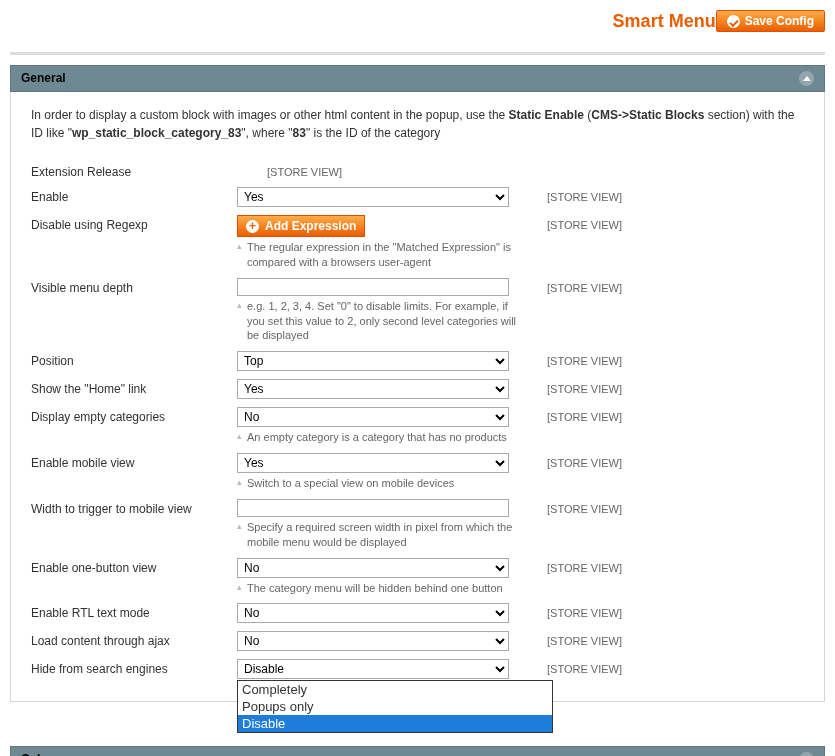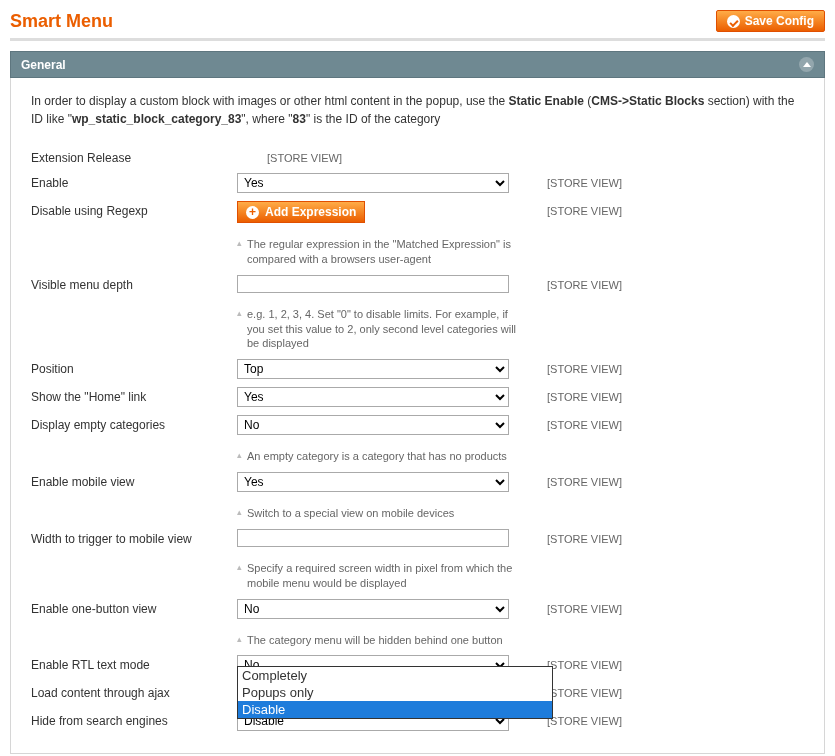--- a/index.html
+++ b/index.html
@@ -1,37 +1,37 @@
 <!DOCTYPE html>
 <html><head>
 <meta charset="utf-8">
 <style>
 * { box-sizing: border-box; margin: 0; padding: 0; }
 body { font-family: Arial, Helvetica, sans-serif; font-size: 12px; color: #333; background: #fff; }
 .page { width: 835px; padding: 10px; }
-.header { display: flex; justify-content: space-between; align-items: center; padding-bottom: 6px; border-bottom: 3px solid #ddd; margin-bottom: 10px; }
+.header { display: flex; justify-content: flex-end; align-items: center; padding-bottom: 20px; border-bottom: 3px solid #ddd; margin-bottom: 10px; }
 .title { color: #eb5e00; font-size: 18px; font-weight: bold; }
 .save-btn { background: linear-gradient(#ffac47, #eb5e00); color: #fff; border: 1px solid #e04f00; padding: 3px 10px; font-size: 12px; font-weight: bold; cursor: pointer; display: flex; align-items: center; gap: 5px; border-radius: 2px; }
 .save-btn .ico { display:inline-block; width:13px; height:13px; border-radius:50%; background:#fff; position:relative; }
 .save-btn .ico::after { content:""; position:absolute; left:3px; top:5px; width:6px; height:3px; border-left:2px solid #eb5e00; border-bottom:2px solid #eb5e00; transform: rotate(-45deg); }
-.section-head { background: #6f8992; color: #ffffff; font-weight: bold; padding: 5px 10px; display:flex; justify-content:space-between; align-items:center; border:1px solid #5e767f; cursor:pointer; }
+.section-head { background: #6f8992; color: #000000; font-weight: bold; padding: 5px 10px; display:flex; justify-content:space-between; border:1px solid #5e767f; cursor:pointer; }
 .section-head .collapse { width:15px; height:15px; border-radius:50%; background:rgba(255,255,255,0.25); display:flex; align-items:center; justify-content:center; }
 .section-head .collapse::after { content:""; width:0; height:0; border-left:4px solid transparent; border-right:4px solid transparent; border-bottom:5px solid #fff; }
 .section-body { border:1px solid #d6d6d6; border-top:none; padding: 14px 20px 18px 20px; position:relative; }
 .info { color:#333; margin-bottom: 16px; line-height: 1.5; }
 .info b { font-weight:bold; }
 .row { display:flex; align-items:flex-start; padding: 4px 0; }
 .row .lbl { width: 206px; padding-top:3px; color:#333; }
 .row .ctl { width: 280px; }
 .row .scope { width: 130px; color:#666; font-size:11px; padding-top:4px; padding-left: 30px; }
 .row .scope::before { content:"["; }
 .row .scope::after { content:"]"; }
 .ctl select, .ctl input[type=text] { width: 272px; border:1px solid #aaa; font-size:12px; padding:1px 2px; background:#fff; }
 .ctl .static { padding-top:3px; display:inline-block; }
-.note { color:#666; font-size:11px; margin-top:14px; line-height:1.35; padding-left:10px; position:relative; }
+.note { color:#666; font-size:11px; margin-top:3px; line-height:1.35; padding-left:10px; position:relative; }
 .note::before { content:"▴"; color:#bbb; position:absolute; left:0; top:0; font-size:9px; }
 .add-btn { background: linear-gradient(#ffac47, #eb5e00); color:#fff; border:1px solid #e04f00; padding:3px 8px; font-size:12px; cursor:pointer; display:inline-flex; align-items:center; gap:6px; font-weight:bold; }
 .add-btn .plus { width:13px; height:13px; border-radius:50%; background:#fff; color:#eb5e00; font-weight:bold; display:inline-flex; align-items:center; justify-content:center; font-size:12px; line-height:1; }
 .dropdown-open { position:absolute; left: 226px; width: 316px; border:1px solid #333; background:#fff; z-index:10; }
 .dropdown-open .opt { padding:1px 4px; font-size:13px; cursor:pointer; }
 .dropdown-open .opt.sel { background:#1e7cdb; color:#fff; }
 .columns-section { margin-top: 44px; }
 </style>
 </head>
 <body>

